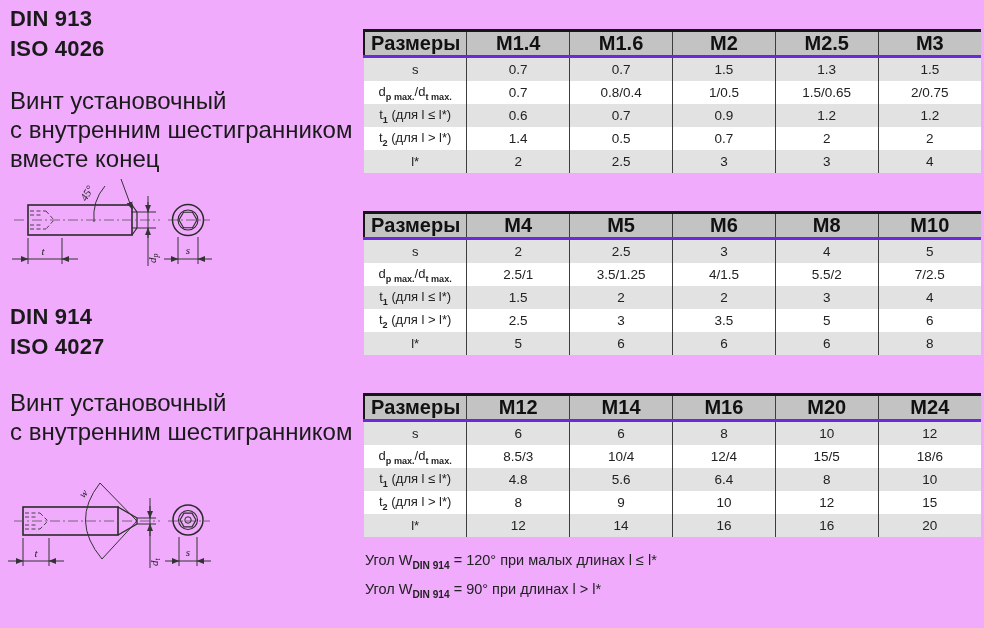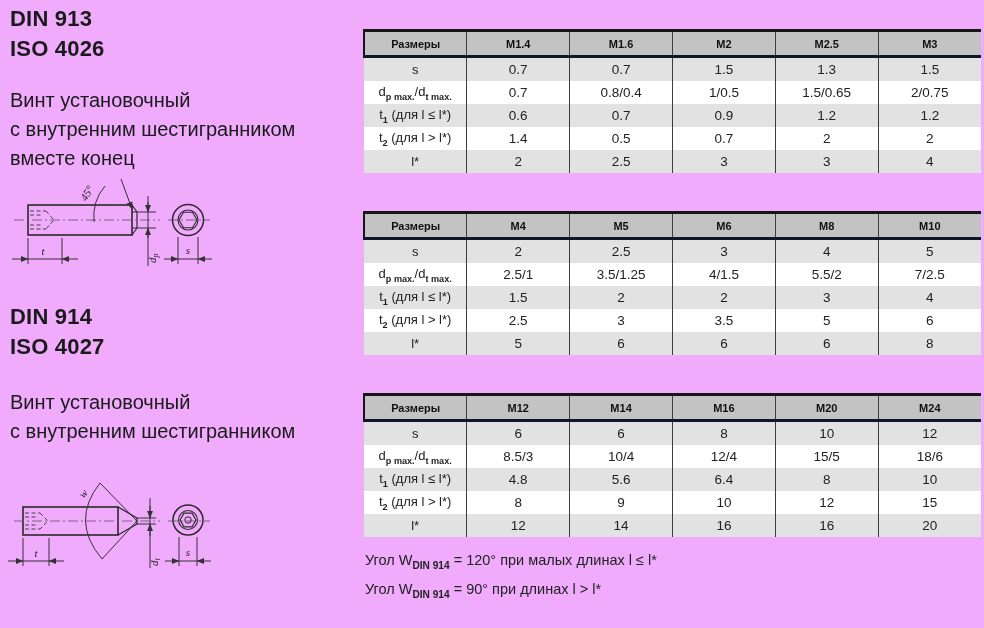--- a/index.html
+++ b/index.html
@@ -4,38 +4,38 @@
 <style>
   html,body { margin:0; padding:0; background:#ffffff; }
   .page {
     position:relative; width:984px; height:628px; background:#f0abfc;
     font-family:"Liberation Sans", sans-serif; color:#1a1a1a; overflow:hidden;
   }
   
   .std-block { position:absolute; left:10px; font-weight:bold; font-size:22px; line-height:30px; letter-spacing:0.2px; }
   #std1 { top:4px; }
   #std2 { top:302px; }
-  .desc-block { position:absolute; left:10px; font-size:20px; line-height:29px; }
+  .desc-block { position:absolute; left:10px; font-size:24px; line-height:29px; }
   #desc1 { top:86px; }
   #desc2 { top:388px; }
   .drawing { position:absolute; left:6px; }
   #drawing1 { top:170px; }
   #drawing2 { top:474px; }
   .drawing text { font-family:"Liberation Serif", serif; font-style:italic; font-size:11px; fill:#222; }
   .drawing .sub-t { font-size:8px; }
   
   .right-col { position:absolute; left:363px; top:0; width:620px; }
   table.dim { position:absolute; left:0; border-collapse:collapse; width:618px; table-layout:fixed; }
   #table1 { top:29px; }
   #table2 { top:211px; }
   #table3 { top:393px; }
   table.dim th, table.dim td { height:23px; text-align:center; vertical-align:middle; padding:0 3px; }
   table.dim thead th {
-    background:#c3c3c3; font-weight:bold; font-size:11px; color:#111;
-    border-top:3px solid #161616; border-bottom:3px solid #0f172a;margin-left:15px;
+    background:#c3c3c3; font-weight:bold; font-size:20px; color:#111;
+    border-top:3px solid #161616; border-bottom:3px solid #6d28d9;margin-left:15px;
   }
   table.dim thead th:first-child { border-left:2px solid #161616; }
   table.dim th + th, table.dim td + td { border-left:1.4px solid #3d3d3d; }
   table.dim tbody tr:nth-child(odd) { background:#e2e2e2; }
   table.dim tbody tr:nth-child(even) { background:#ffffff; }
   table.dim td { font-size:13.5px; color:#222; }
   table.dim td.row-label { font-size:13px; }
   sub { font-size:0.7em;font-weight:bold; }
   
   .notes { position:absolute; left:2px; top:551px; font-size:14.5px; color:#222; }

